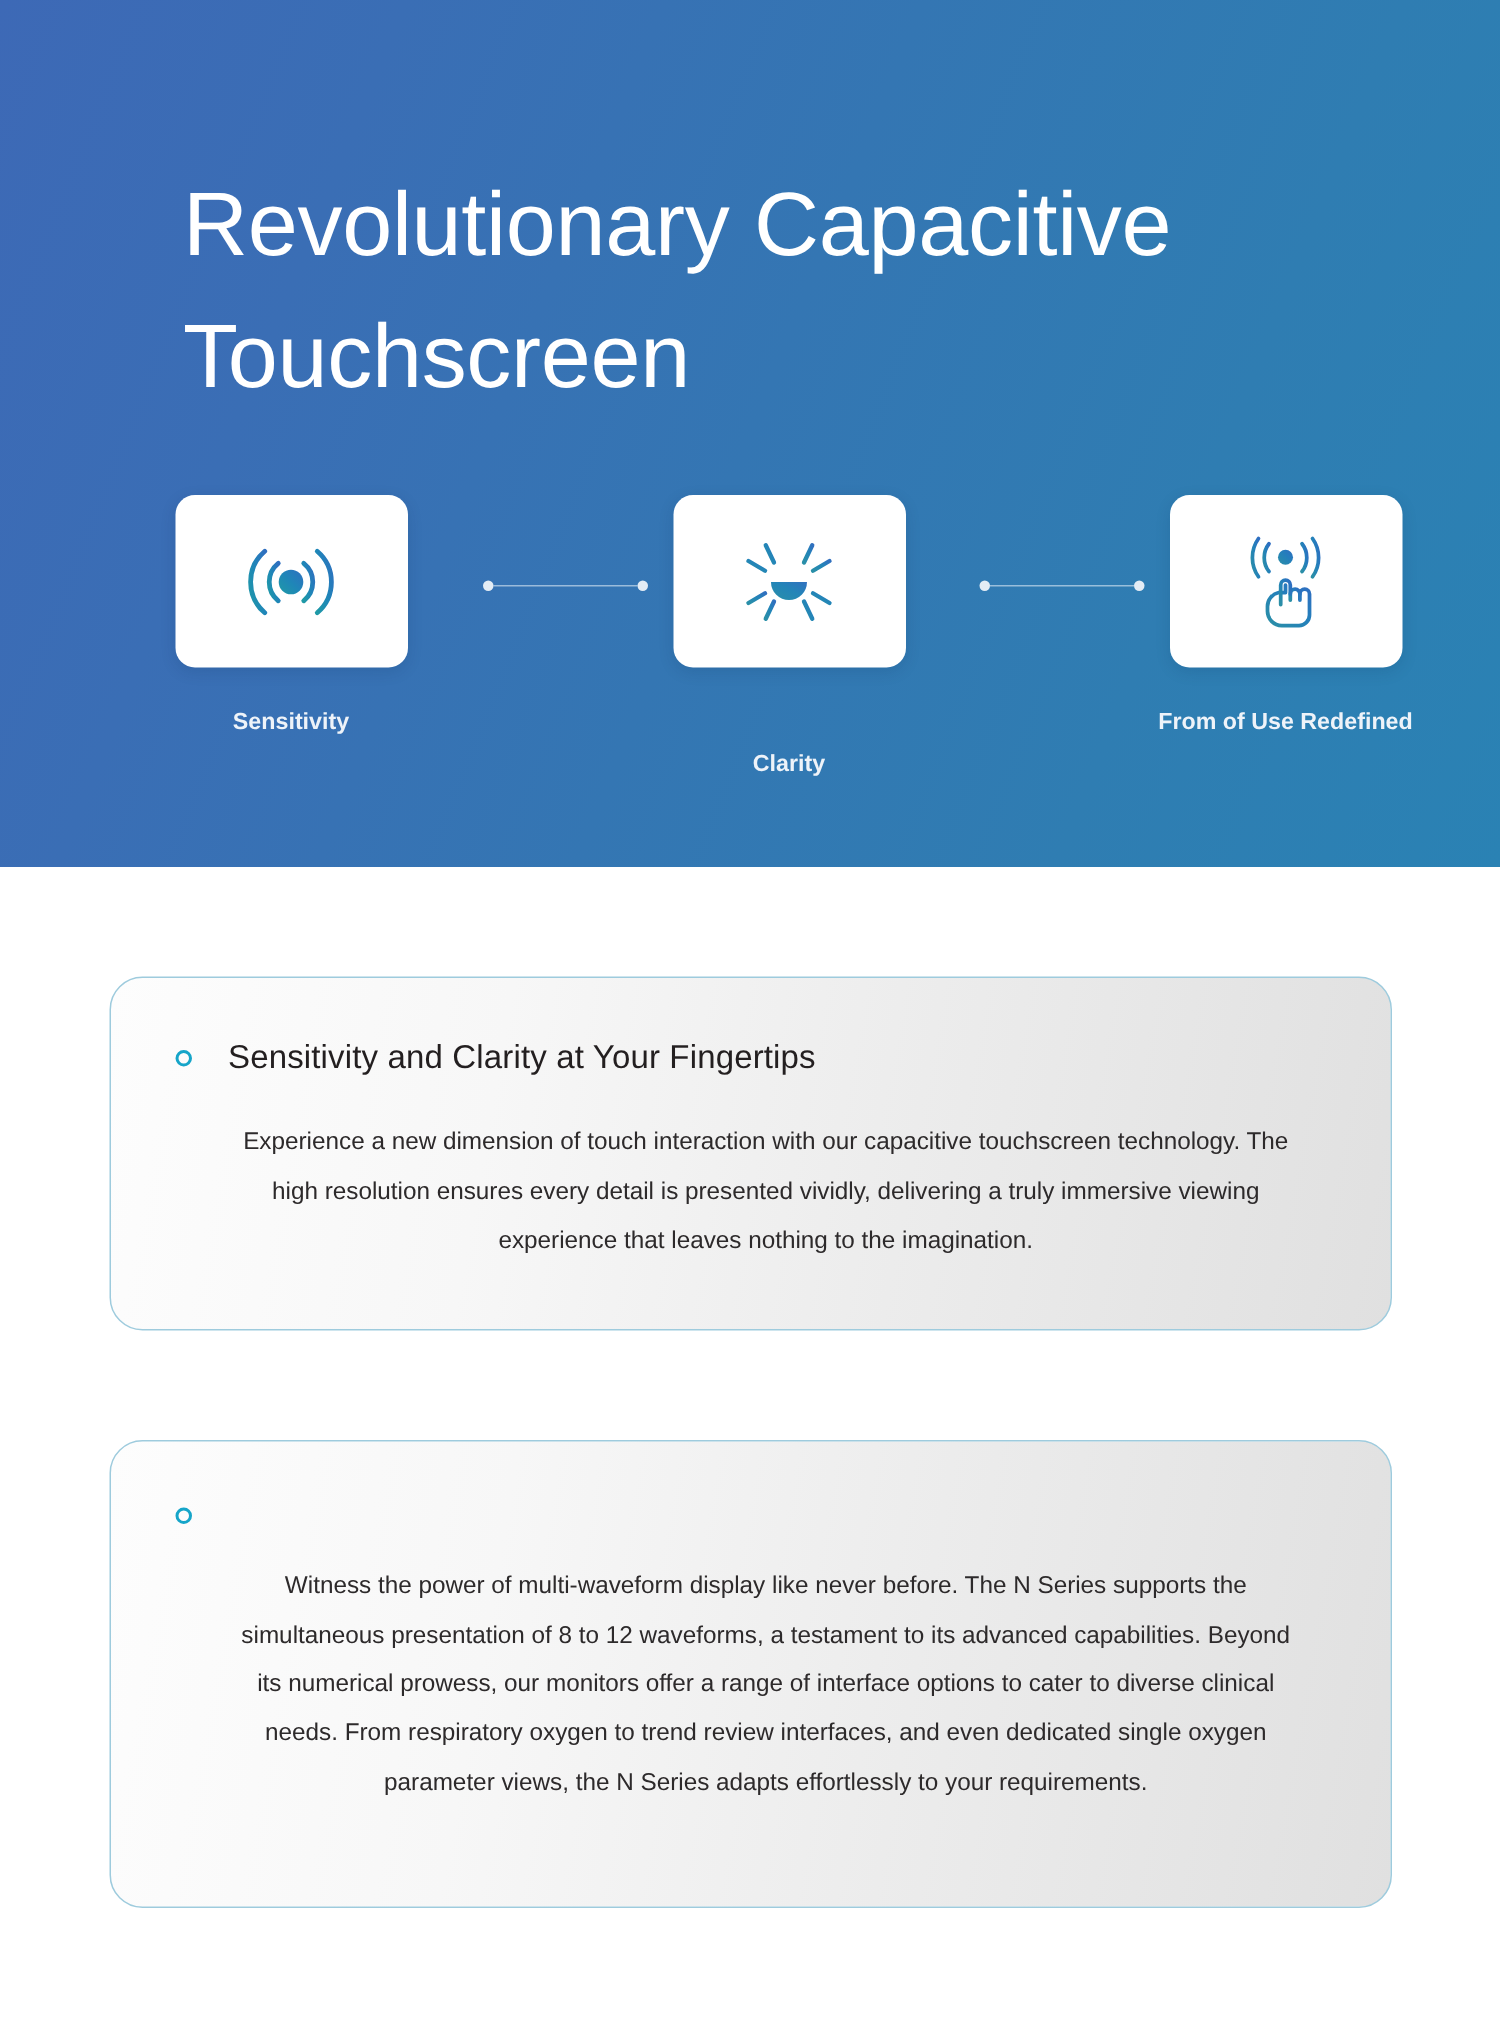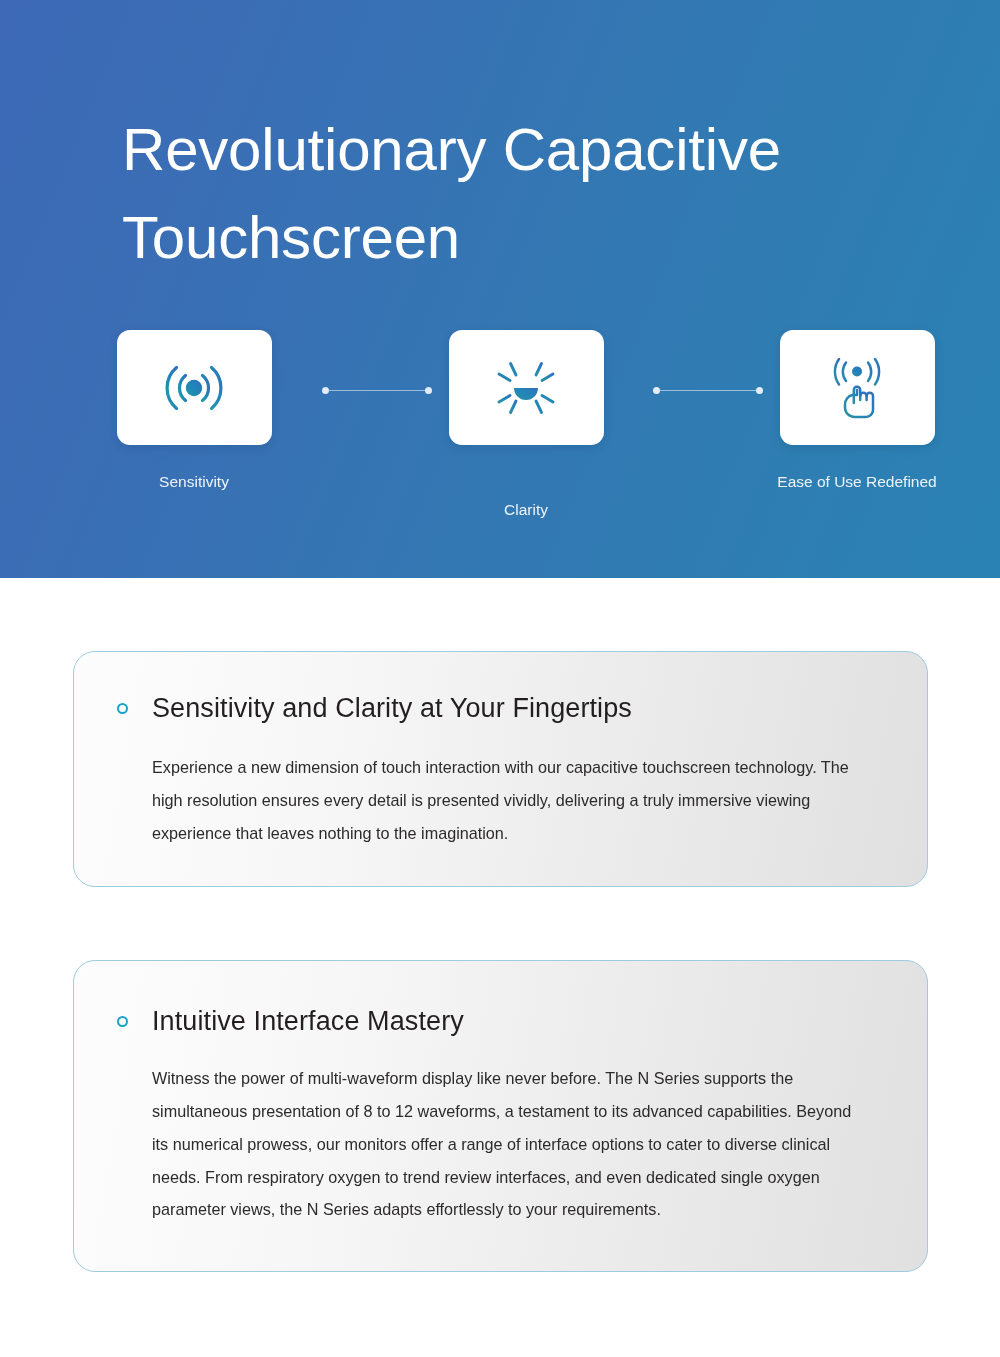--- a/index.html
+++ b/index.html
@@ -64,21 +64,21 @@
     justify-content: center;
     box-shadow: 0 3px 10px rgba(10,40,80,0.13);
   }
 
   .feature-label {
     margin-top: 26px;
     color: #eef3f9;
     font-size: 15.5px;
     line-height: 1.42;
     text-align: center;
-    font-weight: 400;
+    font-weight: 700;
     width: 180px;
   }
 
   
   .connector {
     position: absolute;
     top: 57px;
     height: 7px;
     display: flex;
     align-items: center;
@@ -130,33 +130,34 @@
     width: 11px;
     height: 11px;
     border: 2.5px solid #16a5c9;
     border-radius: 50%;
     flex: 0 0 auto;
     margin-right: 24px;
   }
 
   .card-title {
     color: #231f20;
-    font-size: 27px;
+    font-size: 22px;
     font-weight: 400;
     letter-spacing: 0.1px;
     line-height: 1.2;
   }
 
   .card-body {
     padding-left: 78px;
     padding-right: 58px;
     color: #2d2a2b;
     font-size: 16.2px;
     line-height: 2.02;
     font-weight: 400;
+    text-align: center;
   }
   .card1 .card-body { padding-top: 27px; }
   .card2 .card-body { padding-top: 25px; }
 
   .icon-svg { display: block; }
 </style>
 </head>
 <body>
 
 <div class="hero">
@@ -243,21 +244,21 @@
               <path d="M38 34 L38 39 L33.5 39 A9.5 9.5 0 0 0 26 48.5 L26 51.5
                        A9.5 9.5 0 0 0 35.5 61 L47 61
                        A7 7 0 0 0 54 54 L54 40
                        A3.2 3.2 0 0 0 47.6 40 L47.6 44"></path>
               <path d="M47.6 40 A3.2 3.2 0 0 0 41.2 40 L41.2 44"></path>
               <path d="M41.2 40 L41.2 34 A3.2 3.2 0 0 0 38 30.8 A3.2 3.2 0 0 0 34.8 34 L34.8 47"></path>
             </g>
           </svg>
         </span>
       </div>
-      <div class="feature-label">Ease of Use Redefined</div>
+      <div class="feature-label">From of Use Redefined</div>
     </div>
 
     <div class="connector c1">
       <span class="conn-dot"></span>
       <span class="conn-line"></span>
       <span class="conn-dot"></span>
     </div>
     <div class="connector c2">
       <span class="conn-dot"></span>
       <span class="conn-line"></span>
@@ -273,18 +274,17 @@
     <div class="card-head">
       <span class="bullet"></span>
       <h2 class="card-title">Sensitivity and Clarity at Your Fingertips</h2>
     </div>
     <p class="card-body">Experience a new dimension of touch interaction with our capacitive touchscreen technology. The high resolution ensures every detail is presented vividly, delivering a truly immersive viewing experience that leaves nothing to the imagination.</p>
   </div>
 
   <div class="card card2">
     <div class="card-head">
       <span class="bullet"></span>
-      <h2 class="card-title">Intuitive Interface Mastery</h2>
     </div>
     <p class="card-body">Witness the power of multi-waveform display like never before. The N Series supports the simultaneous presentation of 8 to 12 waveforms, a testament to its advanced capabilities. Beyond its numerical prowess, our monitors offer a range of interface options to cater to diverse clinical needs. From respiratory oxygen to trend review interfaces, and even dedicated single oxygen parameter views, the N Series adapts effortlessly to your requirements.</p>
   </div>
 
 </div>
 
 </body></html>

